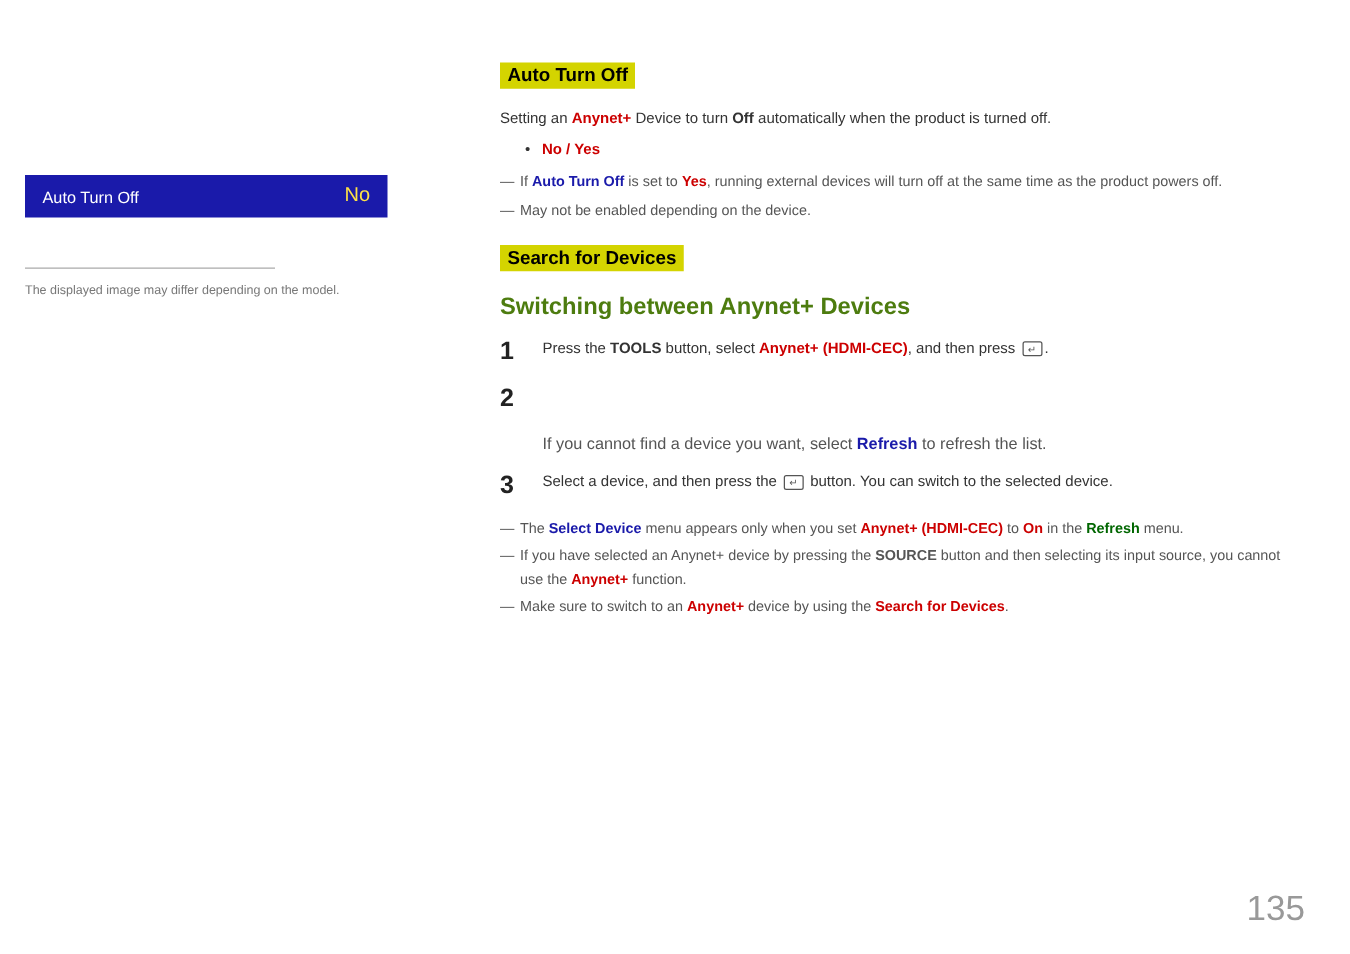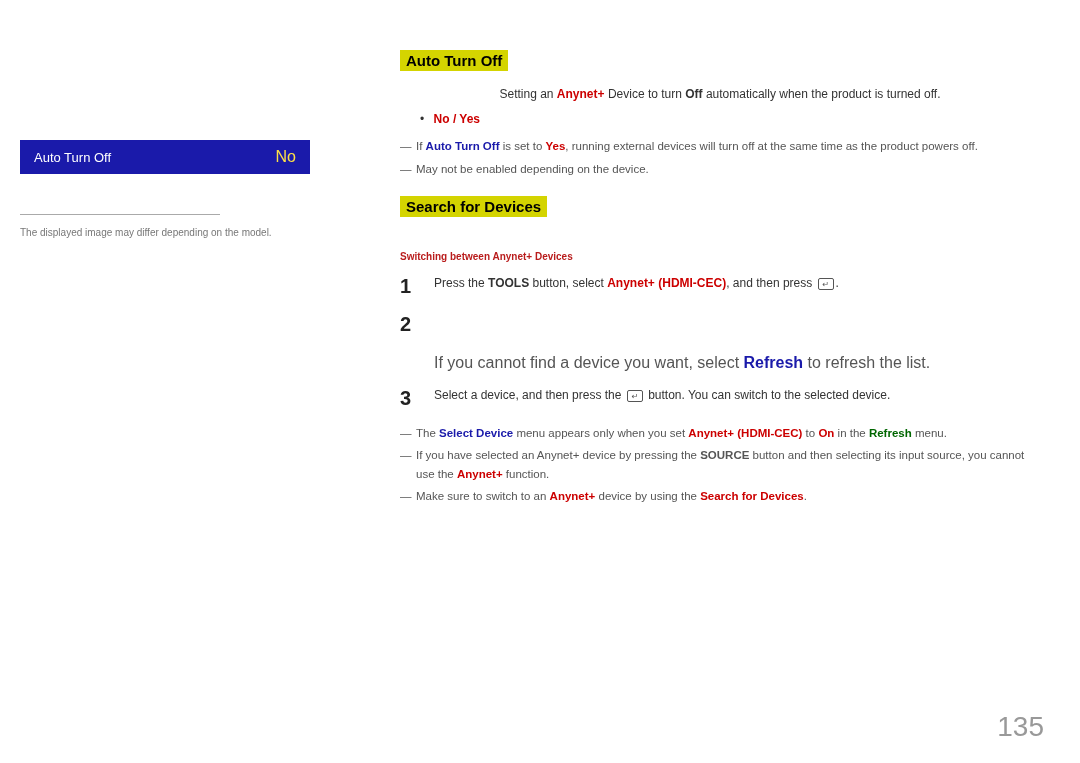--- a/index.html
+++ b/index.html
@@ -82,21 +82,20 @@
       font-weight: bold;
       padding: 2px 6px;
       margin-bottom: 14px;
     }
 
     .section-desc {
       font-size: 12px;
       color: #333;
       margin-bottom: 6px;
       line-height: 1.6;
-      text-align: center;
     }
 
     .bullet-list {
       list-style: none;
       padding-left: 20px;
       margin-bottom: 8px;
     }
 
     .bullet-list li {
       font-size: 12px;
@@ -124,25 +123,25 @@
       position: absolute;
       left: 0;
       color: #555;
     }
 
     .section-gap {
       margin-bottom: 18px;
     }
 
     .subsection-title {
-      font-size: 10px;
+      font-size: 19px;
       font-weight: bold;
-      color: #b91c1c;
+      color: #4d7c0f;
       margin-bottom: 12px;
-      margin-top: 20px;
+      margin-top: 4px;
     }
 
     .numbered-list {
       list-style: none;
       padding: 0;
       margin-bottom: 10px;
     }
 
     .numbered-list li {
       display: flex;
@@ -160,21 +159,21 @@
       min-width: 28px;
       line-height: 1.2;
       margin-right: 6px;
     }
 
     .list-content {
       flex: 1;
     }
 
     .sub-note {
-      font-size: 16px;
+      font-size: 13px;
       color: #555;
       padding-left: 34px;
       margin-bottom: 10px;
       line-height: 1.6;
     }
 
     .notes-section {
       margin-top: 8px;
     }
 

